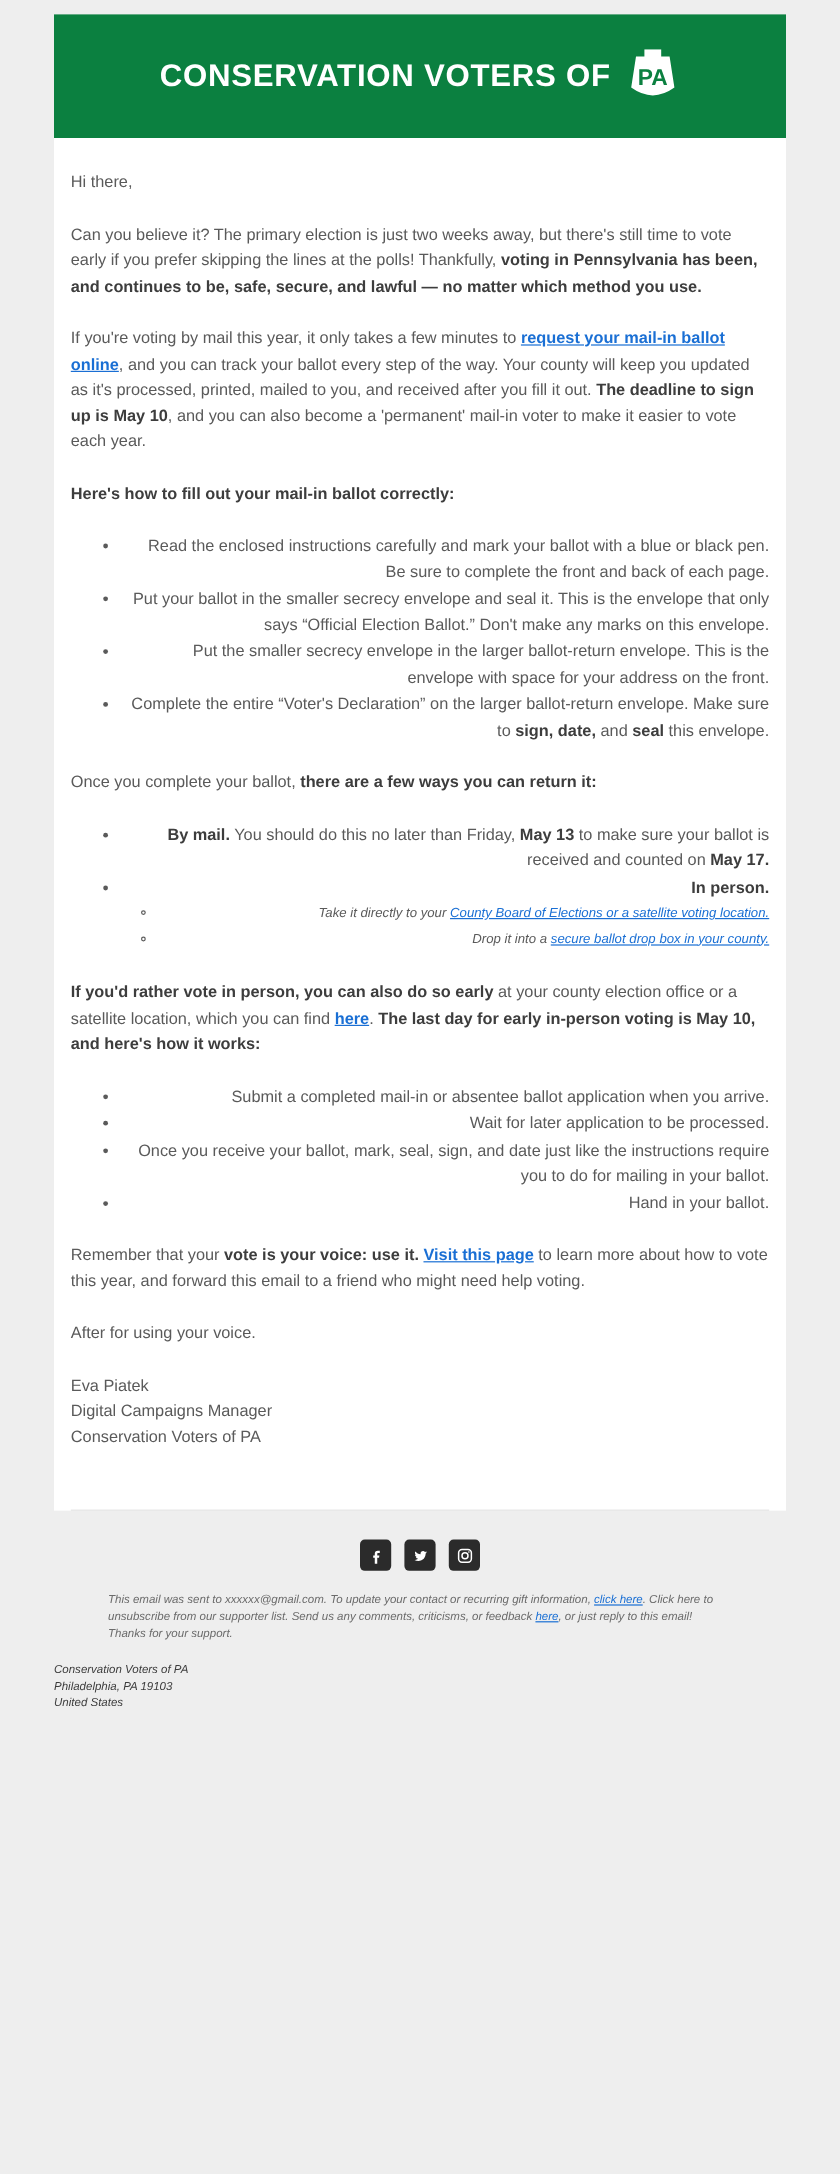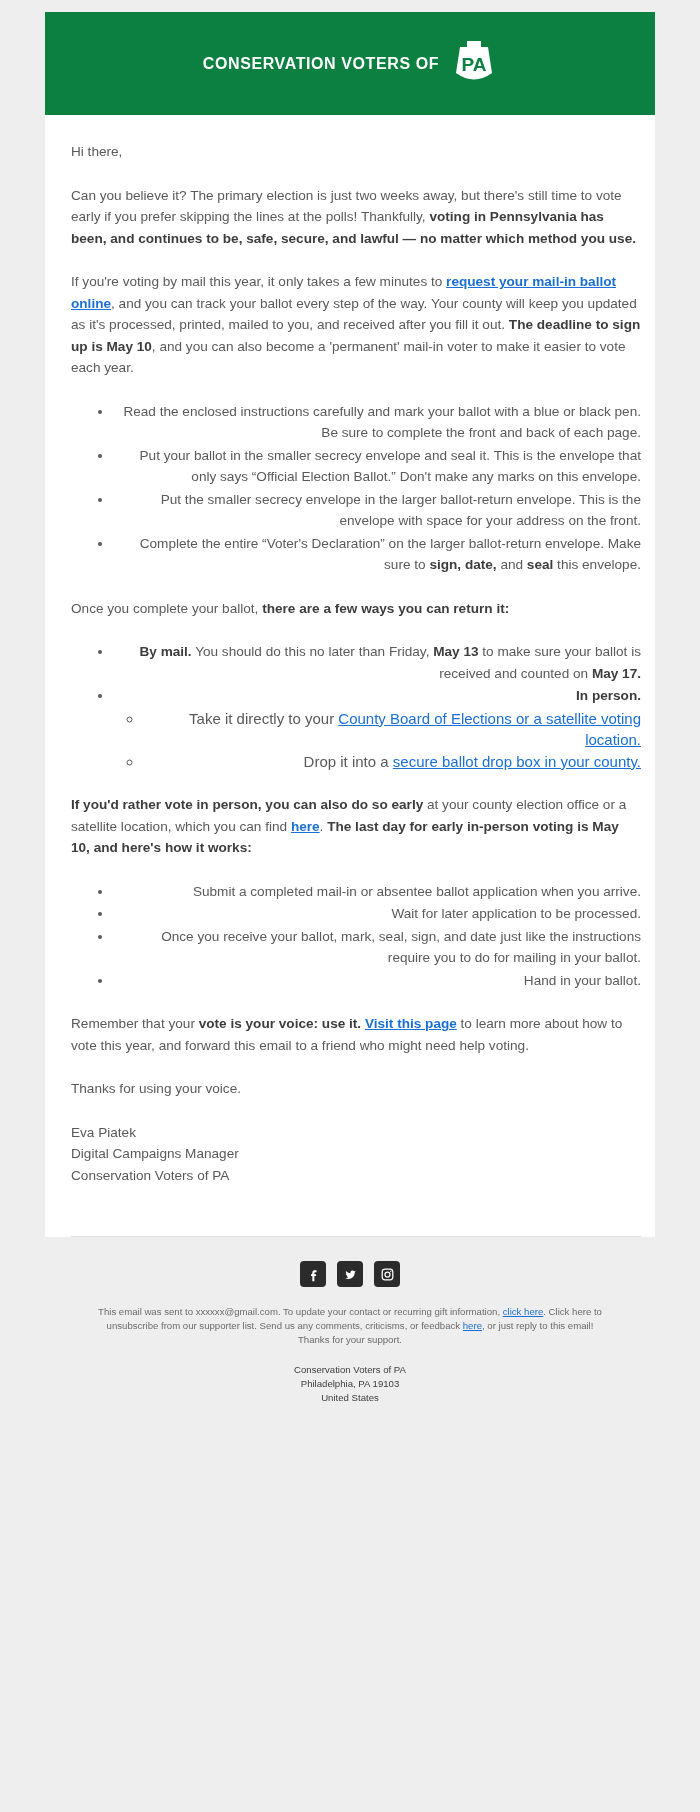--- a/index.html
+++ b/index.html
@@ -25,34 +25,34 @@
     align-items: center;
     justify-content: center;
   }
   .brand {
     display: flex;
     align-items: center;
     gap: 12px;
   }
   .brand-text {
     color: #ffffff;
-    font-size: 16px;
+    font-size: 26px;
     font-weight: bold;
     letter-spacing: 0.6px;
     font-family: "Liberation Sans", sans-serif;
   }
   .keystone {
     width: 46px;
     height: 45px;
     display: block;
   }
   
   .card {
     background: #ffffff;
-    padding: 0 0 0 12px;
+    padding: 0 0 0 0;
   }
   .content {
     padding: 26px 14px 10px 14px;
   }
   p.para {
     color: #5a5a5a;
     font-size: 13.6px;
     line-height: 21.5px;
     margin: 0 0 22px 0;
   }
@@ -77,34 +77,36 @@
     padding-left: 4px;
     text-align: right;
   }
   ul.sub {
     margin: 1px 0 0 0;
     padding-left: 26px;
     list-style-type: circle;
   }
   ul.sub > li {
     color: #5a5a5a;
-    font-size: 15px;
+    font-size: 11px;
     line-height: 21.5px;
     padding-left: 4px;
+    font-style: italic;
   }
   .divider {
     border: none;
     border-top: 1px solid #e2e2e2;
     margin: 18px 14px 0 14px;
   }
   
   .footer {
     background: #eeeeee;
     padding: 24px 0 26px 0;
-    text-align: center;
+    text-align: left;
+    font-style: italic;
   }
   .socials {
     display: flex;
     justify-content: center;
     gap: 11px;
     margin-bottom: 18px;
   }
   .social {
     width: 26px;
     height: 26px;
@@ -157,20 +159,23 @@
       <p class="para">Hi there,</p>
 
       <p class="para">
         <span>Can you believe it? The primary election is just two weeks away, but there's still time to vote early if you prefer skipping the lines at the polls! Thankfully, </span><b>voting in Pennsylvania has been, and continues to be, safe, secure, and lawful — no matter which method you use.</b>
       </p>
 
       <p class="para">
         <span>If you're voting by mail this year, it only takes a few minutes to </span><a class="link" href="#">request your mail-in ballot online</a><span>, and you can track your ballot every step of the way. Your county will keep you updated as it's processed, printed, mailed to you, and received after you fill it out. </span><b>The deadline to sign up is May 10</b><span>, and you can also become a 'permanent' mail-in voter to make it easier to vote each year.</span>
       </p>
 
+      <p class="para spaced-top">
+        <b>Here's how to fill out your mail-in ballot correctly:</b>
+      </p>
 
       <ul class="bullets">
         <li>
           <span>Read the enclosed instructions carefully and mark your ballot with a blue or black pen. Be sure to complete the front and back of each page.</span>
         </li>
         <li>
           <span>Put your ballot in the smaller secrecy envelope and seal it. This is the envelope that only says “Official Election Ballot.” Don't make any marks on this envelope.</span>
         </li>
         <li>
           <span>Put the smaller secrecy envelope in the larger ballot-return envelope. This is the envelope with space for your address on the front.</span>
@@ -218,21 +223,21 @@
         </li>
         <li>
           <span>Hand in your ballot.</span>
         </li>
       </ul>
 
       <p class="para spaced-top">
         <span>Remember that your </span><b>vote is your voice: use it.</b><span> </span><a class="link" href="#">Visit this page</a><span> to learn more about how to vote this year, and forward this email to a friend who might need help voting.</span>
       </p>
 
-      <p class="para">Thanks for using your voice.</p>
+      <p class="para">After for using your voice.</p>
 
       <p class="para">
         <span>Eva Piatek</span><br>
         <span>Digital Campaigns Manager</span><br>
         <span>Conservation Voters of PA</span>
       </p>
 
     </div>
     <hr class="divider">
   </div>

